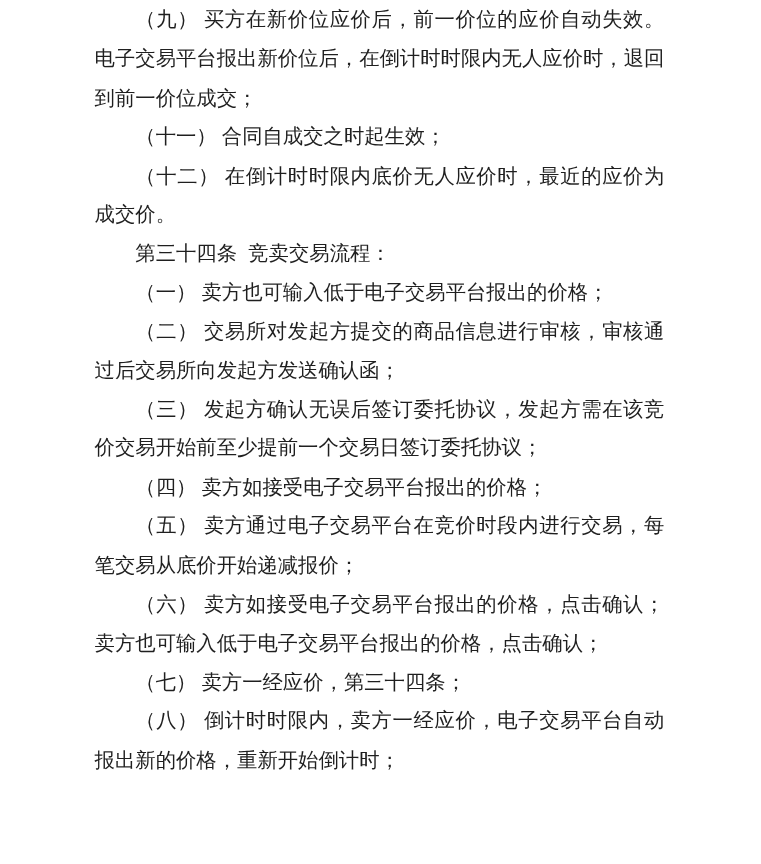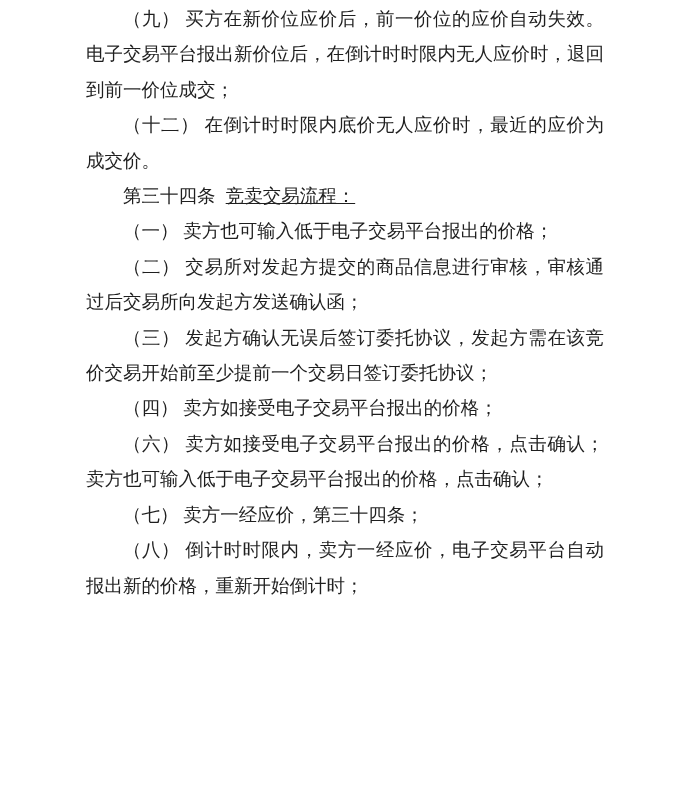--- a/index.html
+++ b/index.html
@@ -32,45 +32,46 @@
     text-justify: inter-character;
     text-indent: 2em;
     word-break: normal;
     overflow-wrap: break-word;
   }
   p.clause .article-number {
     font-weight: normal;
   }
   p.clause .article-title {
     margin-left: 0.55em;
-    text-decoration: underline;
   }
 </style>
 </head>
 <body>
 
 <div class="page">
   <div class="textblock">
 
     <p class="clause">（九） 买方在新价位应价后，前一价位的应价自动失效。电子交易平台报出新价位后，在倒计时时限内无人应价时，退回到前一价位成交；</p>
 
 
+    <p class="clause">（十一） 合同自成交之时起生效；</p>
 
     <p class="clause">（十二） 在倒计时时限内底价无人应价时，最近的应价为成交价。</p>
 
     <p class="clause"><span class="article-number">第三十四条</span><span class="article-title">竞卖交易流程：</span></p>
 
     <p class="clause">（一） 卖方也可输入低于电子交易平台报出的价格；</p>
 
     <p class="clause">（二） 交易所对发起方提交的商品信息进行审核，审核通过后交易所向发起方发送确认函；</p>
 
     <p class="clause">（三） 发起方确认无误后签订委托协议，发起方需在该竞价交易开始前至少提前一个交易日签订委托协议；</p>
 
     <p class="clause">（四） 卖方如接受电子交易平台报出的价格；</p>
 
+    <p class="clause">（五） 卖方通过电子交易平台在竞价时段内进行交易，每笔交易从底价开始递减报价；</p>
 
     <p class="clause">（六） 卖方如接受电子交易平台报出的价格，点击确认；卖方也可输入低于电子交易平台报出的价格，点击确认；</p>
 
     <p class="clause">（七） 卖方一经应价，第三十四条；</p>
 
     <p class="clause">（八） 倒计时时限内，卖方一经应价，电子交易平台自动报出新的价格，重新开始倒计时；</p>
 
   </div>
 </div>
 

